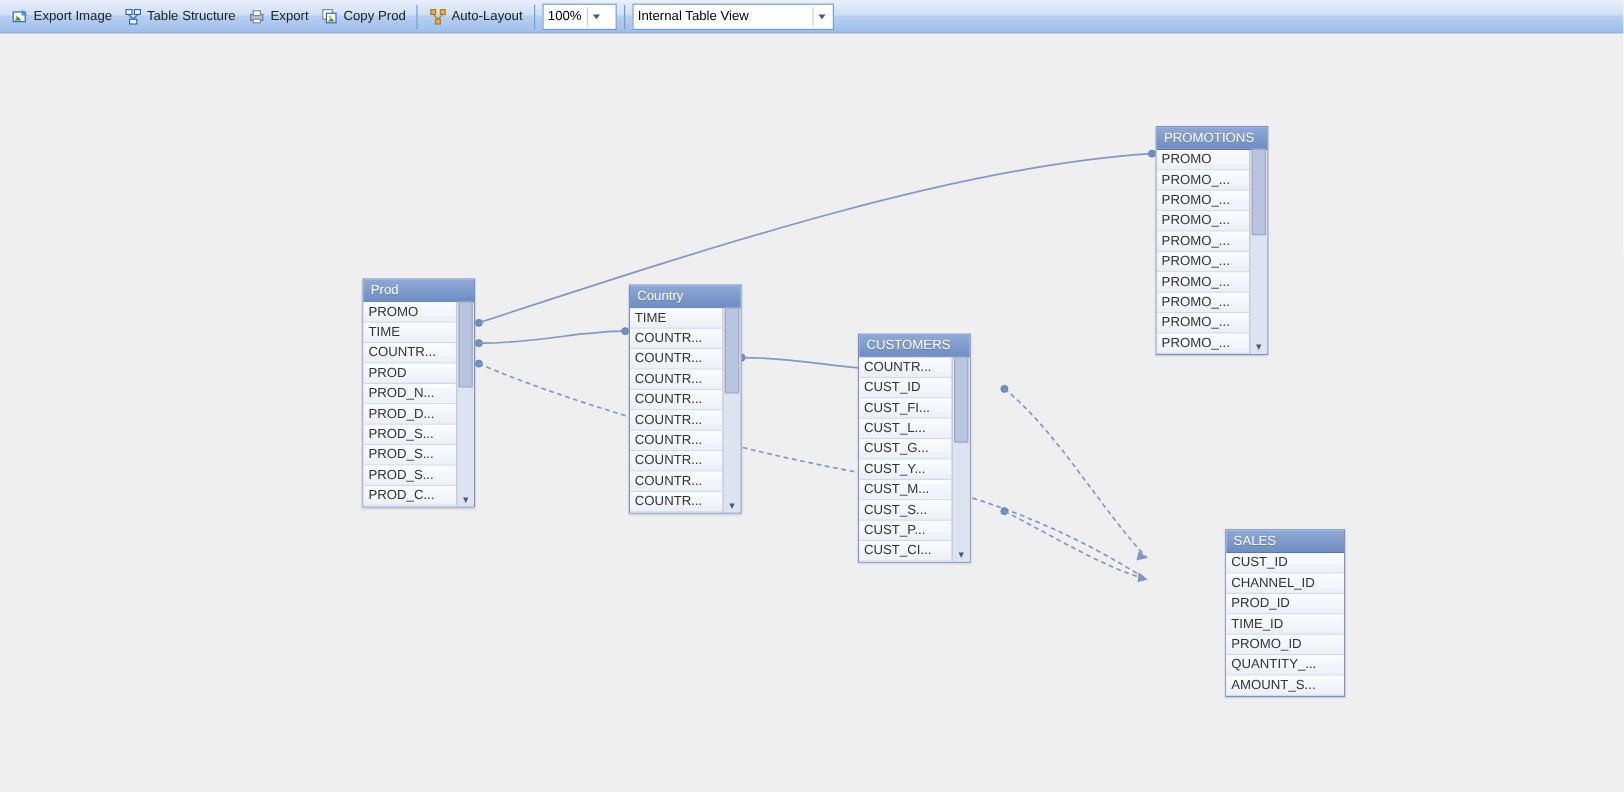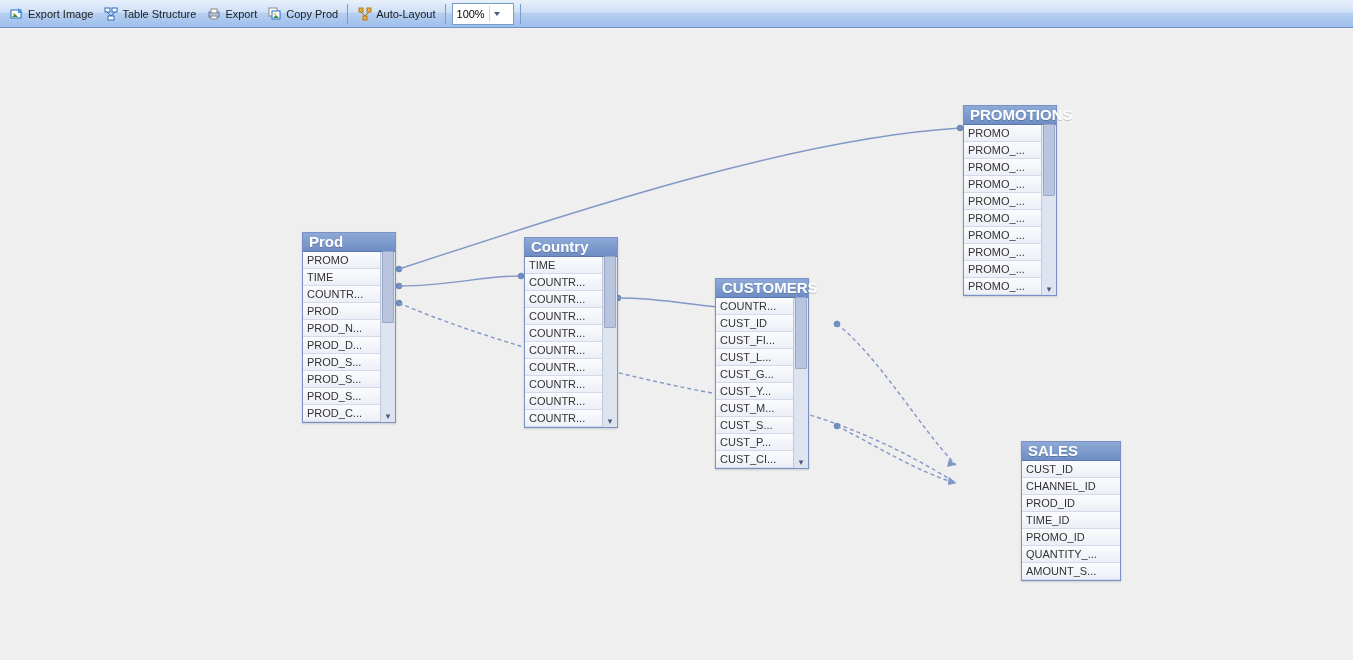--- a/index.html
+++ b/index.html
@@ -81,26 +81,26 @@
   }
   .node {
     position: absolute;
     border: 1px solid #7a91c5;
     background: #fff;
     box-shadow: 0 1px 2px rgba(0,0,0,0.15);
   }
   .node-header {
     background: linear-gradient(to bottom, #8ea9d6 0%, #6e8dc4 100%);
     color: #fff;
-    font-weight: bold;
+    font-weight: normal;
     padding: 2px 6px;
     height: 14px;
     line-height: 14px;
     border-bottom: 1px solid #5b77ab;
-    font-size: 15px;
+    font-size: 11px;
     text-shadow: 0 1px 0 rgba(0,0,0,0.2);
   }
   .node-body {
     display: flex;
   }
   .node-col {
     flex: 1;
     background: #f3f5fa;
   }
   .node-row {
@@ -218,20 +218,28 @@
   <div class="tb-sep"></div>
   <div class="tb-select" style="width:54px">
     <span>100%</span>
     <span class="dd">
       <svg width="8" height="8" viewBox="0 0 8 8">
           <path d="M1 2 L4 6 L7 2 Z" fill="#4a5a80"></path>
         </svg>
     </span>
   </div>
   <div class="tb-sep"></div>
+  <div class="tb-select" style="width:160px">
+    <span>Internal Table View</span>
+    <span class="dd" style="margin-left:auto">
+      <svg width="8" height="8" viewBox="0 0 8 8">
+          <path d="M1 2 L4 6 L7 2 Z" fill="#4a5a80"></path>
+        </svg>
+    </span>
+  </div>
 </div>
 
 <div class="canvas">
   <svg class="links">
 
     <circle class="conn-dot" cx="399" cy="241" r="3"></circle>
     <path class="conn-line" d="M399 241 C 600 175, 800 110, 960 100"></path>
     <circle class="conn-dot" cx="960" cy="100" r="3"></circle>
 
     <circle class="conn-dot" cx="399" cy="258" r="3"></circle>

